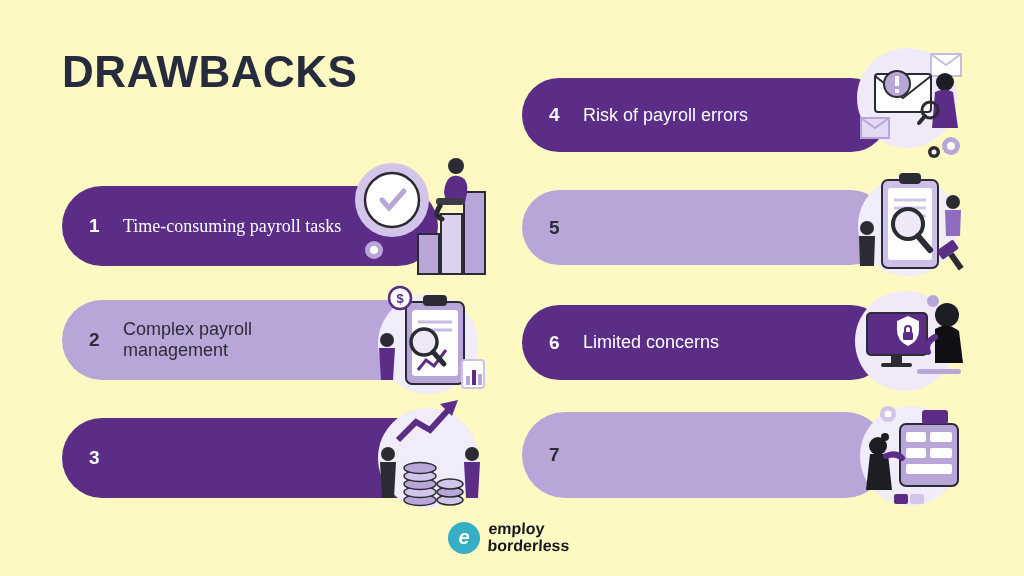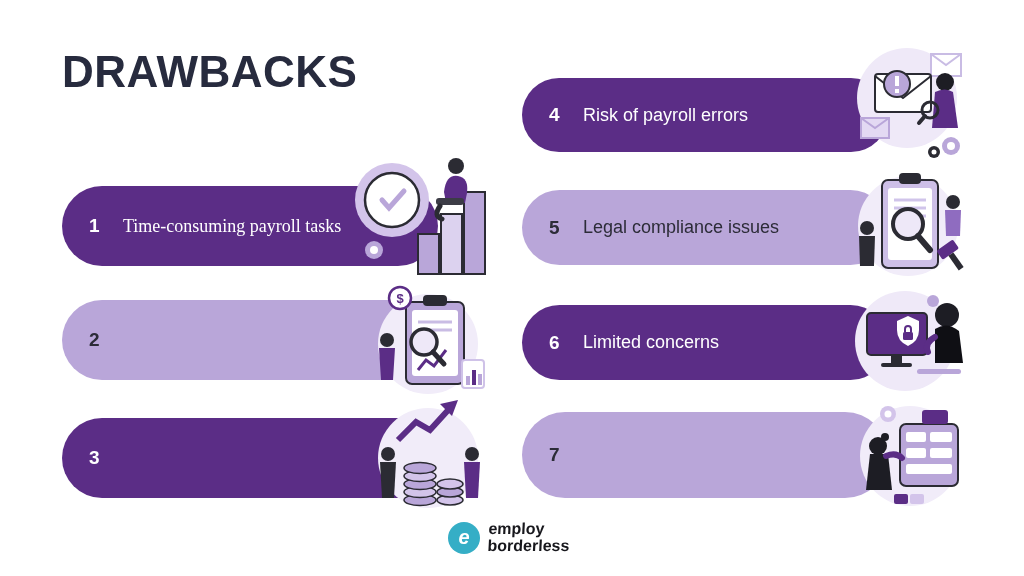--- a/index.html
+++ b/index.html
@@ -1,17 +1,17 @@
 <!DOCTYPE html>
 <html><head>
 <meta charset="utf-8">
 <style>
   html,body{margin:0;padding:0;background:#e8e8e8;}
   .canvas{
-    position:relative;width:1024px;height:576px;background:#ffffff;
+    position:relative;width:1024px;height:576px;background:#fef9c3;
     overflow:hidden;font-family:"Liberation Sans",sans-serif;margin:0 auto;
   }
   
   .header{position:absolute;left:62px;top:50px;}
   .title{
     margin:0;font-size:44px;font-weight:bold;letter-spacing:.5px;
     color:#272b3e;line-height:1;
   }
   .subtitle{
     margin-top:4px;font-size:23px;font-weight:bold;color:#1d93a8;line-height:1.1;
@@ -86,20 +86,21 @@
     <rect x="89" y="64" width="21" height="60" fill="#dcd2ef" stroke="#2b2b33" stroke-width="2"></rect>
     <rect x="112" y="42" width="21" height="82" fill="#b9a6d9" stroke="#2b2b33" stroke-width="2"></rect>
     <circle cx="104" cy="16" r="8" fill="#2b2b33"></circle>
     <path d="M92 42 q2 -18 14 -16 q11 2 9 17 l-2 10 h-19 z" fill="#5b2d86"></path>
     <rect x="84" y="48" width="28" height="7" rx="3" fill="#3c3c46"></rect>
     <path d="M88 56 q-7 10 2 13" stroke="#2b2b33" stroke-width="5" fill="none" stroke-linecap="round"></path>
   </svg>
 
   <div class="pill light pill-2">
     <span class="num">2</span>
+    <span class="label">Complex payroll management</span>
   </div>
   <svg class="illus illus-2" viewBox="0 0 122 120">
     <circle cx="62" cy="62" r="50" fill="#f1ecf9"></circle>
     <rect x="40" y="20" width="58" height="82" rx="6" fill="#b9a6d9" stroke="#2b2b33" stroke-width="2"></rect>
     <rect x="46" y="28" width="46" height="66" rx="3" fill="#ffffff"></rect>
     <rect x="57" y="13" width="24" height="11" rx="4" fill="#2b2b33"></rect>
     <line x1="52" y1="40" x2="86" y2="40" stroke="#c9bce4" stroke-width="3"></line>
     <line x1="52" y1="48" x2="86" y2="48" stroke="#c9bce4" stroke-width="3"></line>
     <polyline points="52,88 60,78 68,84 80,68" stroke="#5b2d86" stroke-width="3" fill="none"></polyline>
     <circle cx="34" cy="16" r="11" fill="#ffffff" stroke="#5b2d86" stroke-width="2.5"></circle>
@@ -155,21 +156,20 @@
     <circle cx="85" cy="70" r="8" fill="none" stroke="#2b2b33" stroke-width="3"></circle>
     <line x1="80" y1="76" x2="74" y2="83" stroke="#2b2b33" stroke-width="4" stroke-linecap="round"></line>
     <circle cx="106" cy="106" r="9" fill="#b9a6d9"></circle>
       <circle cx="106" cy="106" r="4" fill="#ffffff"></circle>
     <circle cx="89" cy="112" r="6" fill="#2b2b33"></circle>
       <circle cx="89" cy="112" r="2.5" fill="#ffffff"></circle>
   </svg>
 
   <div class="pill light pill-5">
     <span class="num">5</span>
-    <span class="label">Legal compliance issues</span>
   </div>
   <svg class="illus illus-5" viewBox="0 0 122 122">
     <circle cx="60" cy="62" r="50" fill="#f1ecf9"></circle>
     <rect x="34" y="16" width="56" height="88" rx="6" fill="#cdbfe7" stroke="#2b2b33" stroke-width="2"></rect>
     <rect x="40" y="24" width="44" height="72" rx="3" fill="#ffffff"></rect>
     <rect x="51" y="9" width="22" height="11" rx="4" fill="#2b2b33"></rect>
     <line x1="46" y1="36" x2="78" y2="36" stroke="#d0c4ea" stroke-width="3"></line>
     <line x1="46" y1="44" x2="78" y2="44" stroke="#d0c4ea" stroke-width="3"></line>
     <line x1="46" y1="52" x2="78" y2="52" stroke="#d0c4ea" stroke-width="3"></line>
     <circle cx="60" cy="60" r="15" fill="#eee8f8" stroke="#2b2b33" stroke-width="4"></circle>

